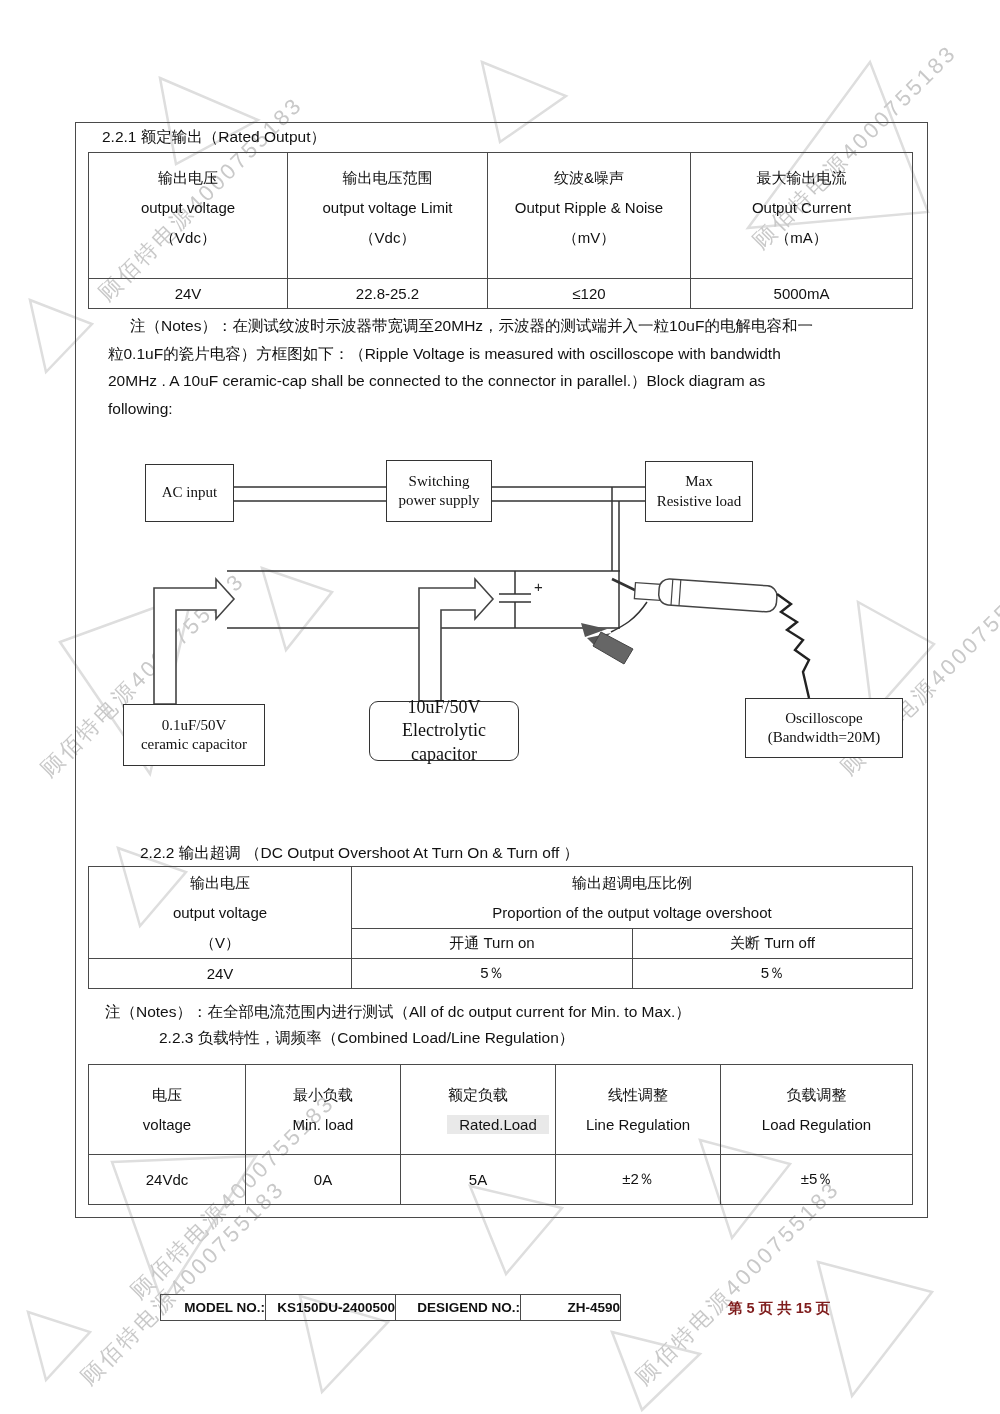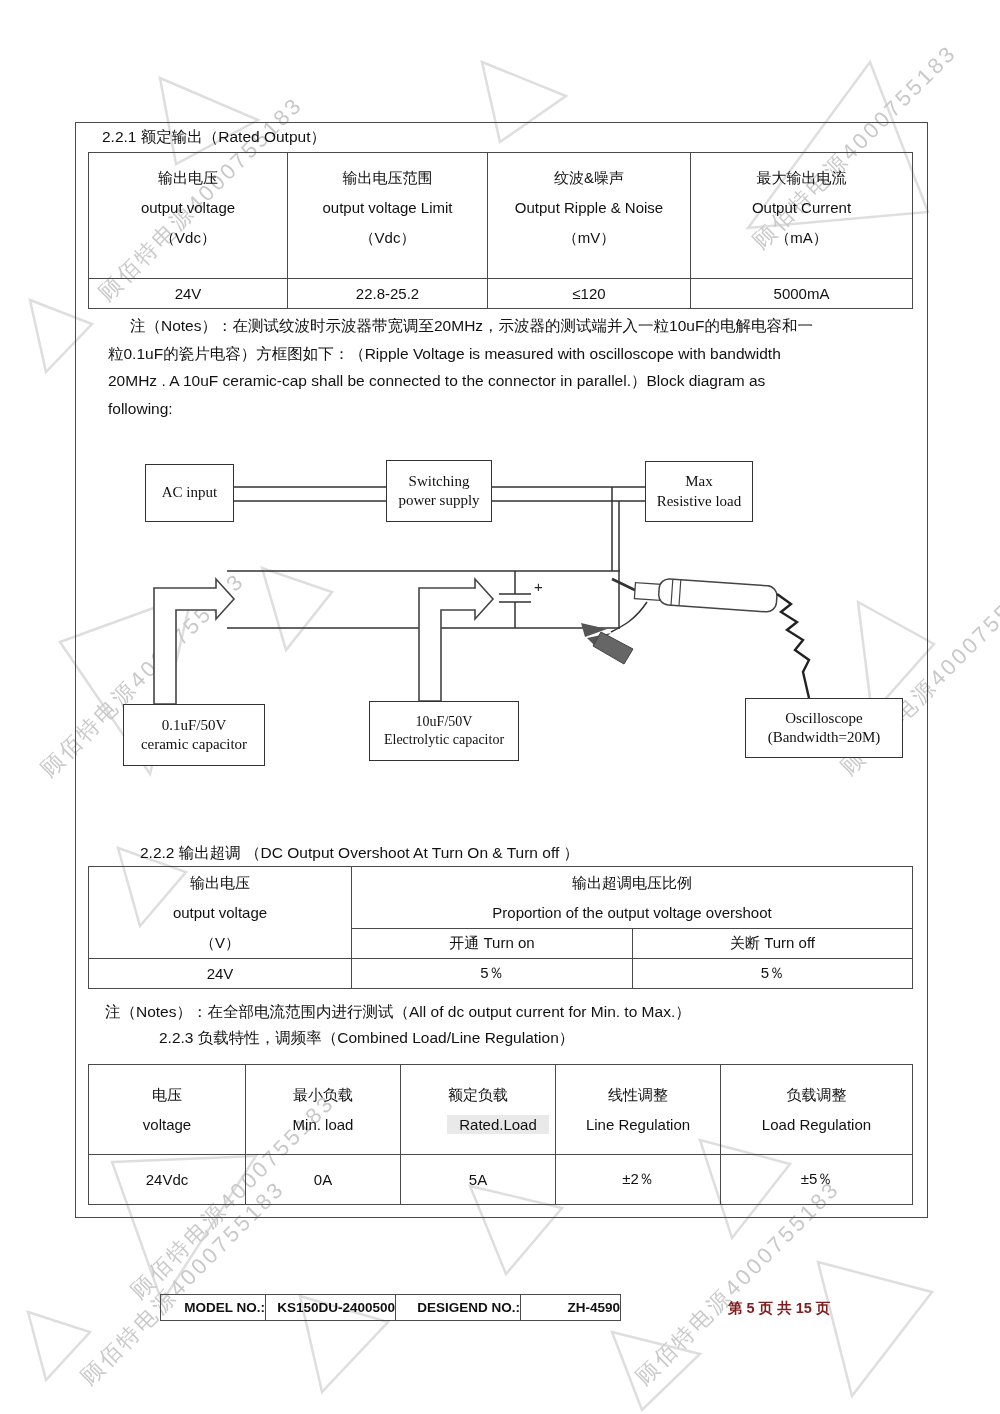--- a/index.html
+++ b/index.html
@@ -25,21 +25,21 @@
   .notes{font-size:15.5px;line-height:27.5px;color:#111;}
   .notes .ln0{text-indent:22px;}
   
   #diagram{position:absolute;left:75px;top:430px;width:851px;height:405px;z-index:2;}
   #diagram svg{position:absolute;left:0;top:0;}
   .dbox{
     position:absolute;border:1px solid #333;background:#fff;
     display:flex;flex-direction:column;align-items:center;justify-content:center;
     font-family:"Liberation Serif", serif;font-size:15px;line-height:1.3;text-align:center;color:#111;
   }
-  .dbox.small{font-size:14px;}
+  .dbox.small{font-size:18px;border-radius:9px;}
   
   table.tf td{border:1px solid #4a4a4a;font-size:13.5px;font-weight:600;text-align:right;vertical-align:middle;}
   .page-info{font-size:14.5px;font-weight:700;color:#7f1d1d;white-space:nowrap;}
 </style>
 </head>
 <body>
 
 <svg id="wm" width="1000" height="1414" viewBox="0 0 1000 1414">
   <g fill="none" stroke="#dedede" stroke-width="2.5">
     <path d="M160,78 L258,120 L176,164 Z"></path>

